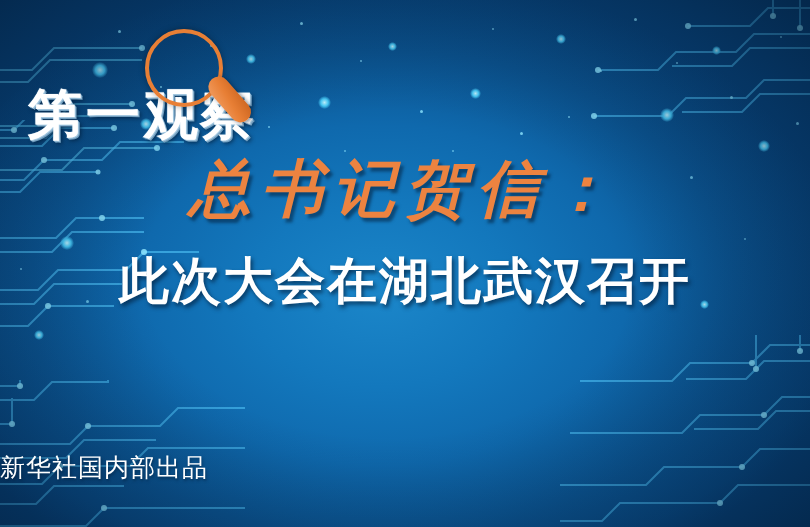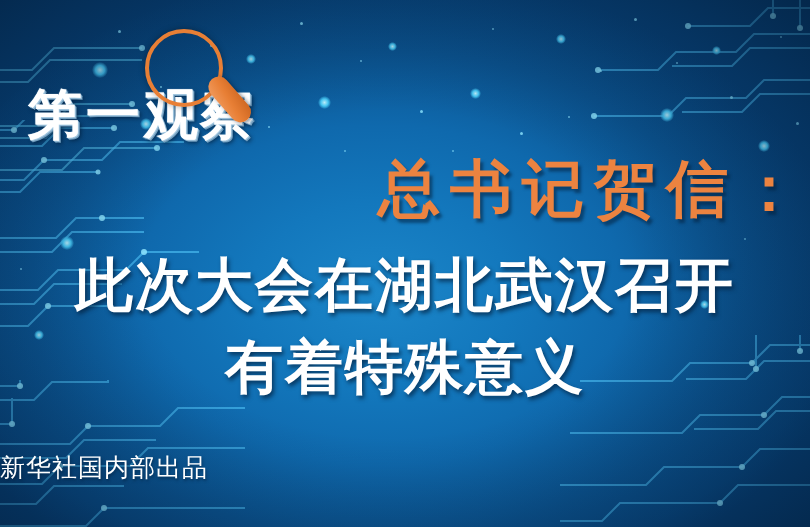--- a/index.html
+++ b/index.html
@@ -66,26 +66,26 @@
   }
 
   
   .headline{position:absolute;left:0;right:0;text-align:center;}
 
   .title-orange{
     top:156px;
     font-size:62px;font-weight:bold;letter-spacing:10px;
     color:#ec8340;
     font-family:"DejaVu Sans","Liberation Sans",sans-serif;
+    font-style:italic;
     text-shadow:3px 4px 3px rgba(4,32,62,.55);
     line-height:1.05;
-    text-align:right;
   }
   .line-white{
-    font-size:58px;font-weight:bold;letter-spacing:2px;
+    font-size:50px;font-weight:bold;letter-spacing:2px;
     color:#ffffff;
     font-family:"DejaVu Sans","Liberation Sans",sans-serif;
     text-shadow:2px 3px 4px rgba(3,30,58,.7);
     line-height:1.05;
   }
   .line1{top:255px;}
   .line2{top:337px;}
 
   .footer{
     position:absolute;left:0;right:0;top:451px;
@@ -249,17 +249,16 @@
       <span class="ch ch-1">第</span><span class="ch ch-2">一</span><span class="ch ch-3">观</span><span class="ch ch-4">察</span>
     </div>
     <div class="mag-circle"></div>
     <div class="mag-handle"></div>
   </div>
 
   <div class="headline title-orange">总书记贺信：</div>
 
   <div class="headline line-white line1">此次大会在湖北武汉召开</div>
 
-  <div class="headline line-white line2">有着特殊意义</div>
 
   <div class="footer">新华社国内部出品</div>
 
 </div>
 
 </body></html>

